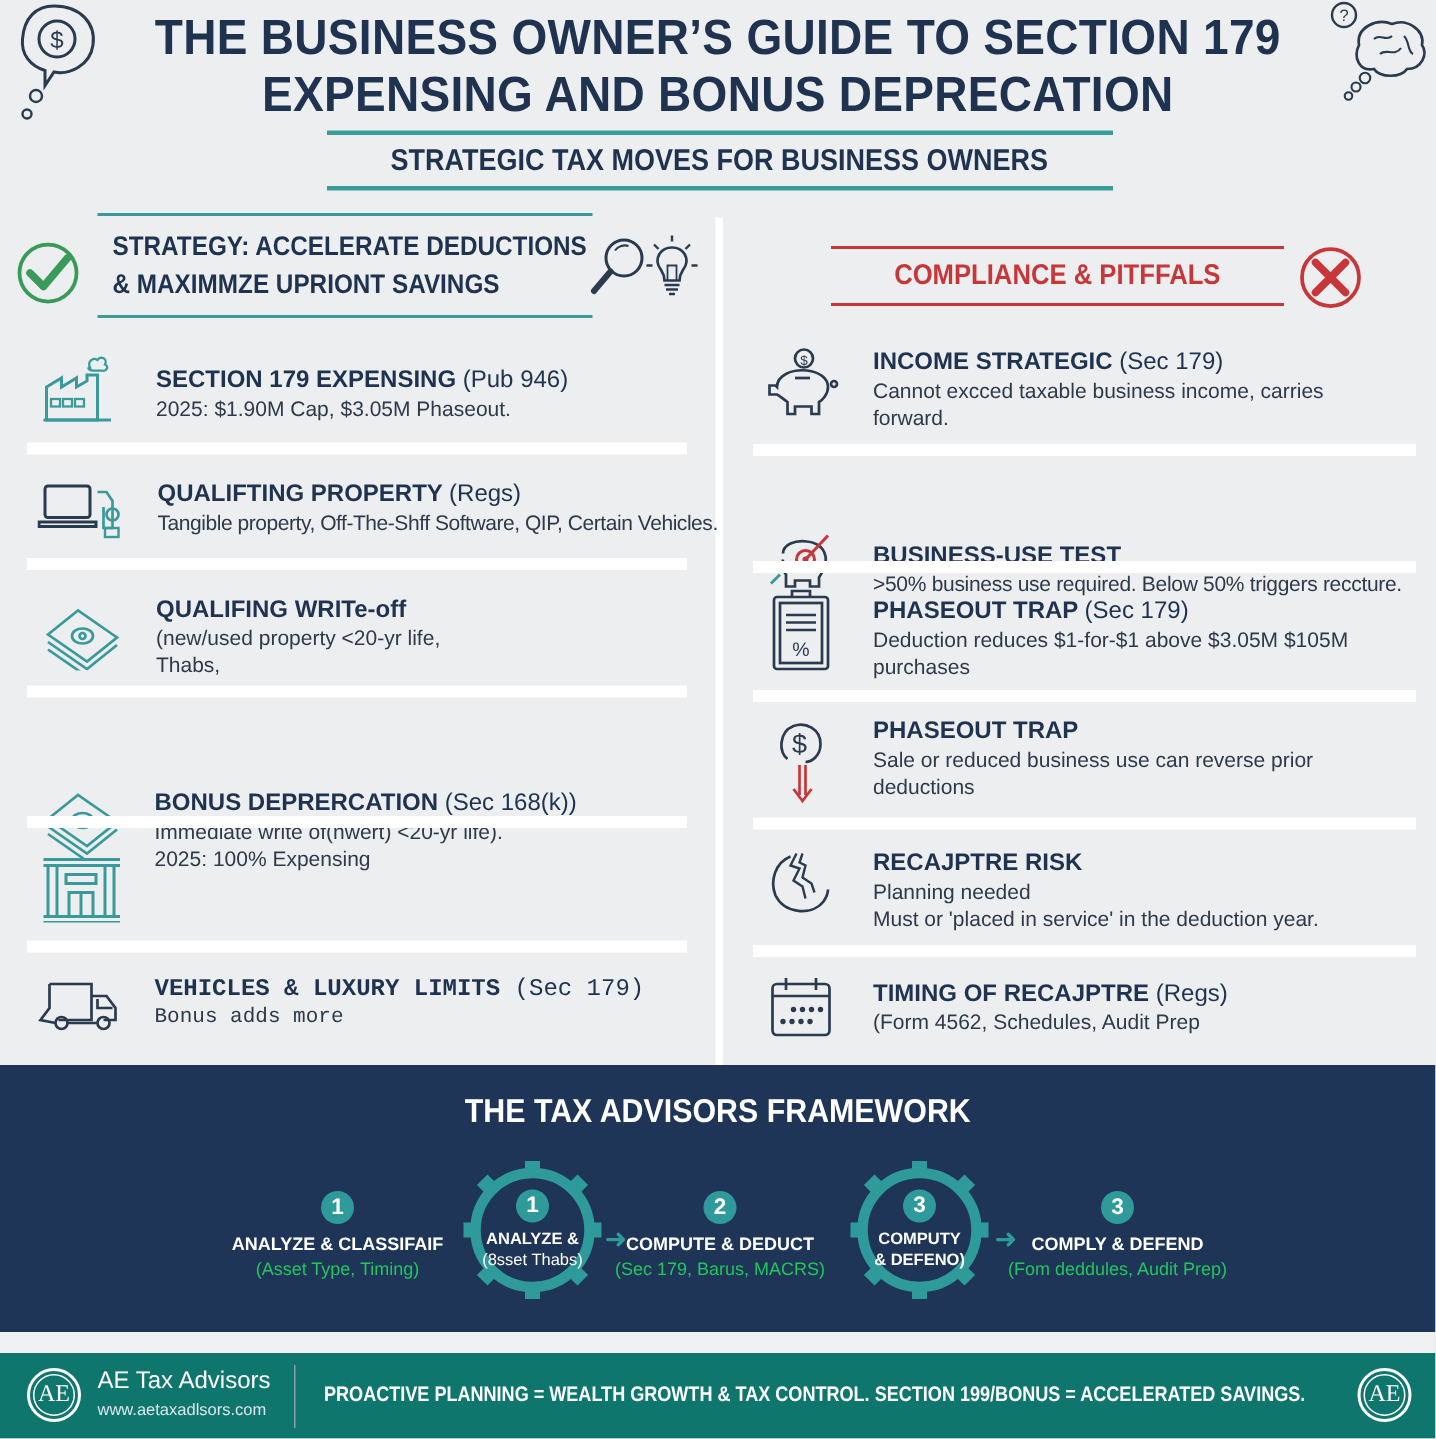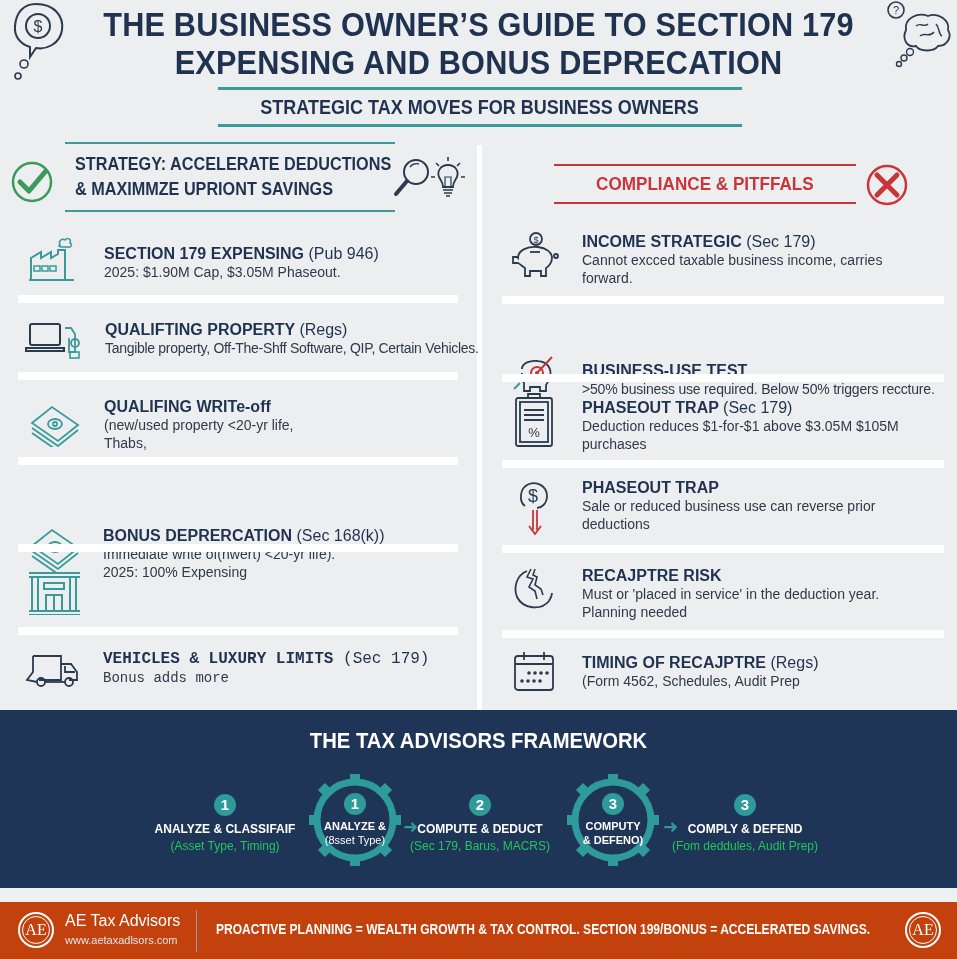--- a/index.html
+++ b/index.html
@@ -95,21 +95,21 @@
     font-weight: 700; font-size: 15px; line-height: 22px; margin-bottom: 4px;
   }
   .gear .lbl { font-weight: 700; font-size: 11px; line-height: 14px; }
   .gear .sub { font-size: 11px; line-height: 14px; }
   .arrow { position: absolute; color: #2f9a9a; font-size: 18px; font-weight: 700; }
 
   
   .footer-gap { position: absolute; left: 0; top: 888px; width: 957px; height: 14px; background: #eef0f2; }
   .footer {
     position: absolute; left: 0; top: 902px; width: 957px; height: 57px;
-    background: #c2410c; color: #fff;
+    background: #0f766e; color: #fff;
   }
   .logo-circle {
     position: absolute; width: 36px; height: 36px; border-radius: 50%;
     border: 2px solid #fff; display: flex; align-items: center; justify-content: center;
     font-family: "Liberation Serif", serif; font-size: 16px; color: #fff;
   }
   .logo-circle::after {
     content: ""; position: absolute; left: 2px; top: 2px; right: 2px; bottom: 2px;
     border: 1px solid #fff; border-radius: 50%;
   }
@@ -381,22 +381,22 @@
 <div class="row" style="left:513px;top:565px;width:440px;height:60px;">
   <div class="icon" style="top:0px;">
     <svg width="42" height="46" viewBox="0 0 42 46">
       <path d="M14 6 C4 10 0 22 4 32 C10 44 28 46 36 36 C38 33 39 30 39 28" fill="none" stroke="#2b3b4f" stroke-width="1.8"></path>
       <path d="M18 4 L14 12 L20 14 L16 22 L22 26 L24 34" fill="none" stroke="#2b3b4f" stroke-width="1.6"></path>
       <path d="M22 4 L20 10 L24 12 L22 20 L28 24 L30 30" fill="none" stroke="#2b3b4f" stroke-width="1.6"></path>
     </svg>
   </div>
   <div class="txt" style="left:69px;top:1px;">
     <div class="h"><span>RECAJPTRE RISK</span></div>
+    <div class="d">Planning needed</div>
     <div class="d">Must or 'placed in service' in the deduction year.</div>
-    <div class="d">Planning needed</div>
   </div>
 </div>
 <div class="sep" style="left:502px;top:630px;width:442px;"></div>
 
 <div class="row" style="left:513px;top:650px;width:440px;height:50px;">
   <div class="icon">
     <svg width="44" height="44" viewBox="0 0 44 44">
       <g fill="none" stroke="#2b3b4f" stroke-width="1.8">
         <rect x="2" y="6" width="38" height="34" rx="3"></rect>
         <path d="M2 14 L40 14"></path>
@@ -439,21 +439,21 @@
         <rect x="13" y="13" width="10" height="10" transform="rotate(45 18 18)"></rect>
         <rect x="73" y="13" width="10" height="10" transform="rotate(45 78 18)"></rect>
         <rect x="13" y="73" width="10" height="10" transform="rotate(45 18 78)"></rect>
         <rect x="73" y="73" width="10" height="10" transform="rotate(45 78 78)"></rect>
       </g>
       <circle cx="48" cy="48" r="38" fill="none" stroke="#2f9a9a" stroke-width="7"></circle>
     </svg>
     <div class="inner">
       <div class="num">1</div>
       <div class="lbl">ANALYZE &amp;</div>
-      <div class="sub">(8sset Type)</div>
+      <div class="sub">(8sset Thabs)</div>
     </div>
   </div>
   <div class="arrow" style="left:403px;top:106px;">➜</div>
 
   <div class="step" style="left:405px;top:84px;width:150px;">
     <div class="num">2</div>
     <div class="lbl">COMPUTE &amp; DEDUCT</div>
     <div class="sub">(Sec 179, Barus, MACRS)</div>
   </div>
 

